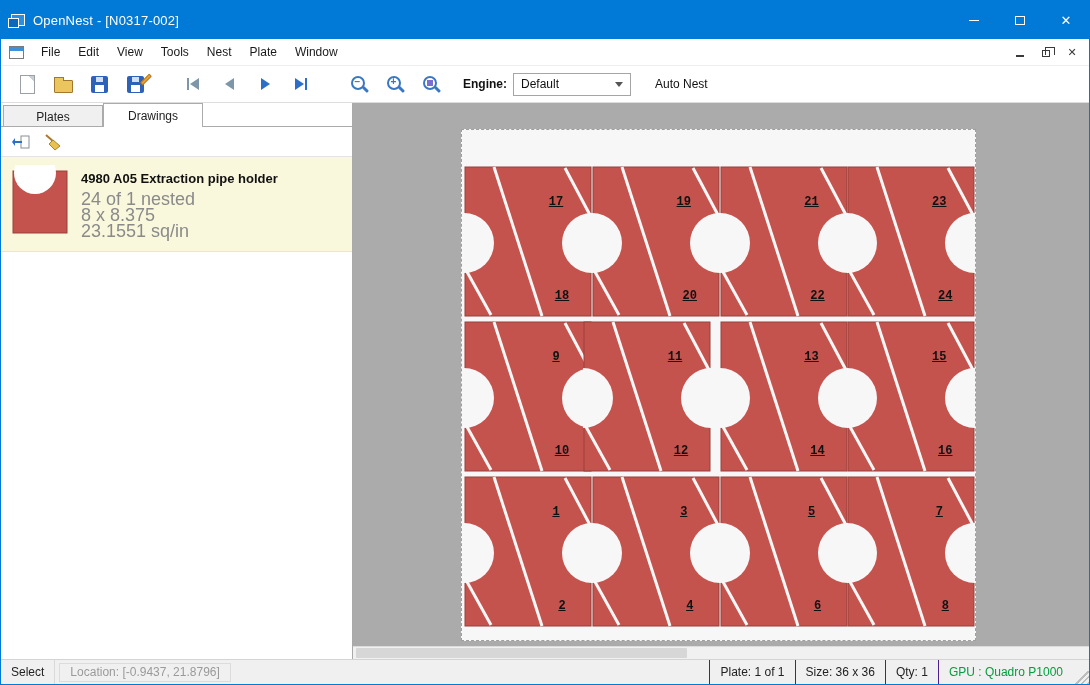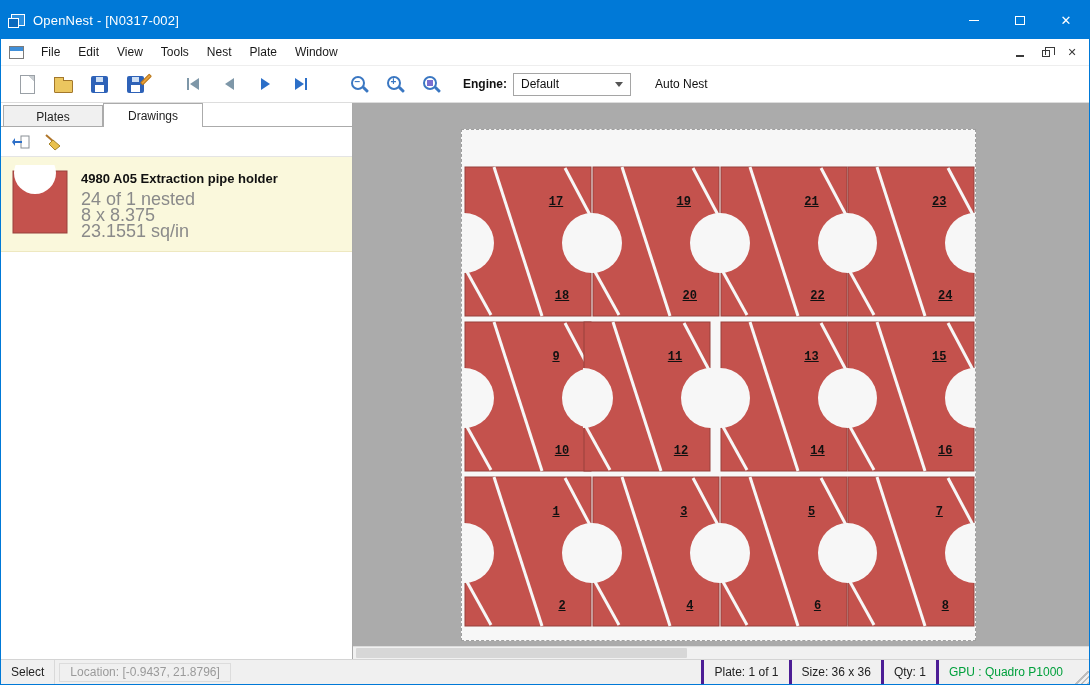--- a/index.html
+++ b/index.html
@@ -96,21 +96,21 @@
 
   .hscroll{position:absolute;left:0;right:0;bottom:0;height:13px;background:#F1F1F1;border-top:1px solid #dcdcdc;}
   .hthumb{position:absolute;left:3px;top:1px;height:10px;width:45%;background:#D7D7D7;border-radius:1px;}
 
   
   .statusbar{height:25px;background:#F0F0F0;border-top:1px solid #d4d4d4;display:flex;align-items:center;font-size:12px;color:#222;flex:0 0 auto;}
   .seg{padding:0 10px;display:flex;align-items:center;height:100%;}
   .seg-select{border-right:1px solid #d9d9d9;min-width:50px;}
   .seg-location{border:1px solid #dcdcdc;height:19px;margin-left:4px;color:#9a9a9a;min-width:150px;}
   .spacer{flex:1;}
-  .seg-r{border-left:3px solid #4c1d95;}
+  .seg-r{border-left:1px solid #4c1d95;}
   .gpu{color:var(--gpu);}
   .grip{width:14px;height:14px;align-self:flex-end;margin-left:2px;background:
     linear-gradient(135deg,transparent 0 50%,#bdbdbd 50% 58%,transparent 58% 70%,#bdbdbd 70% 78%,transparent 78% 90%,#bdbdbd 90%);}
 </style>
 </head>
 <body>
 
 <div class="window">
 
   <div class="titlebar">

